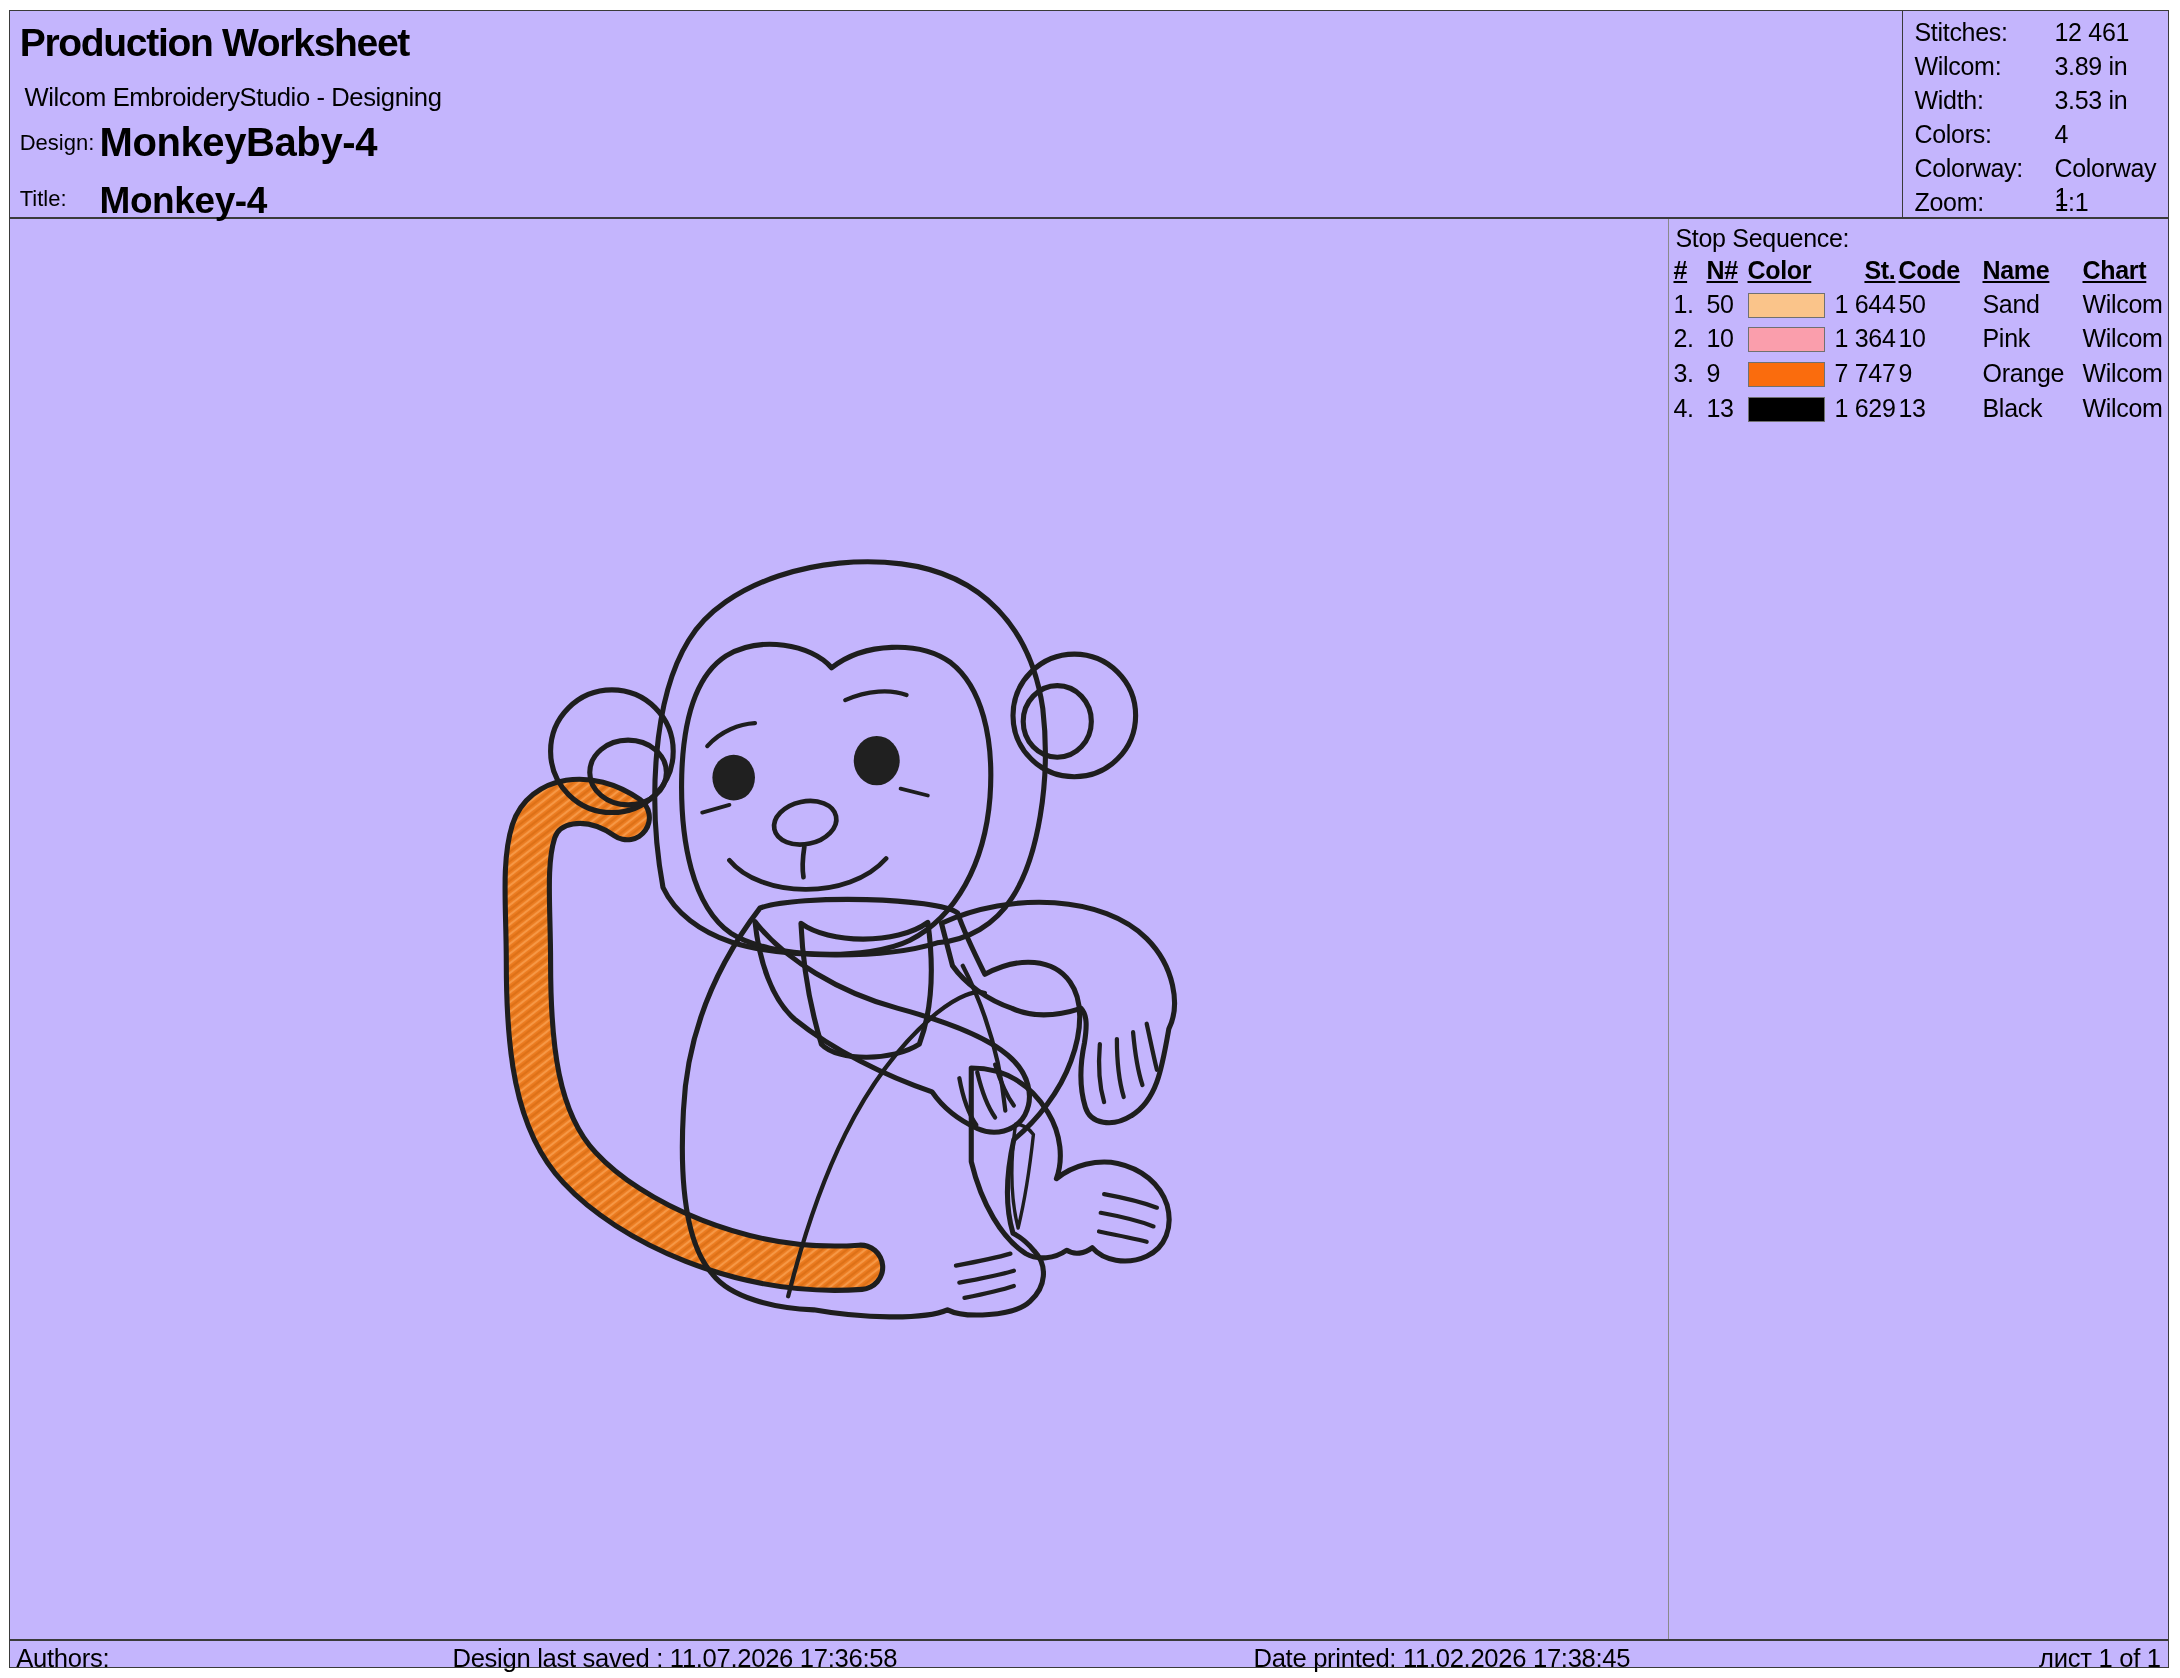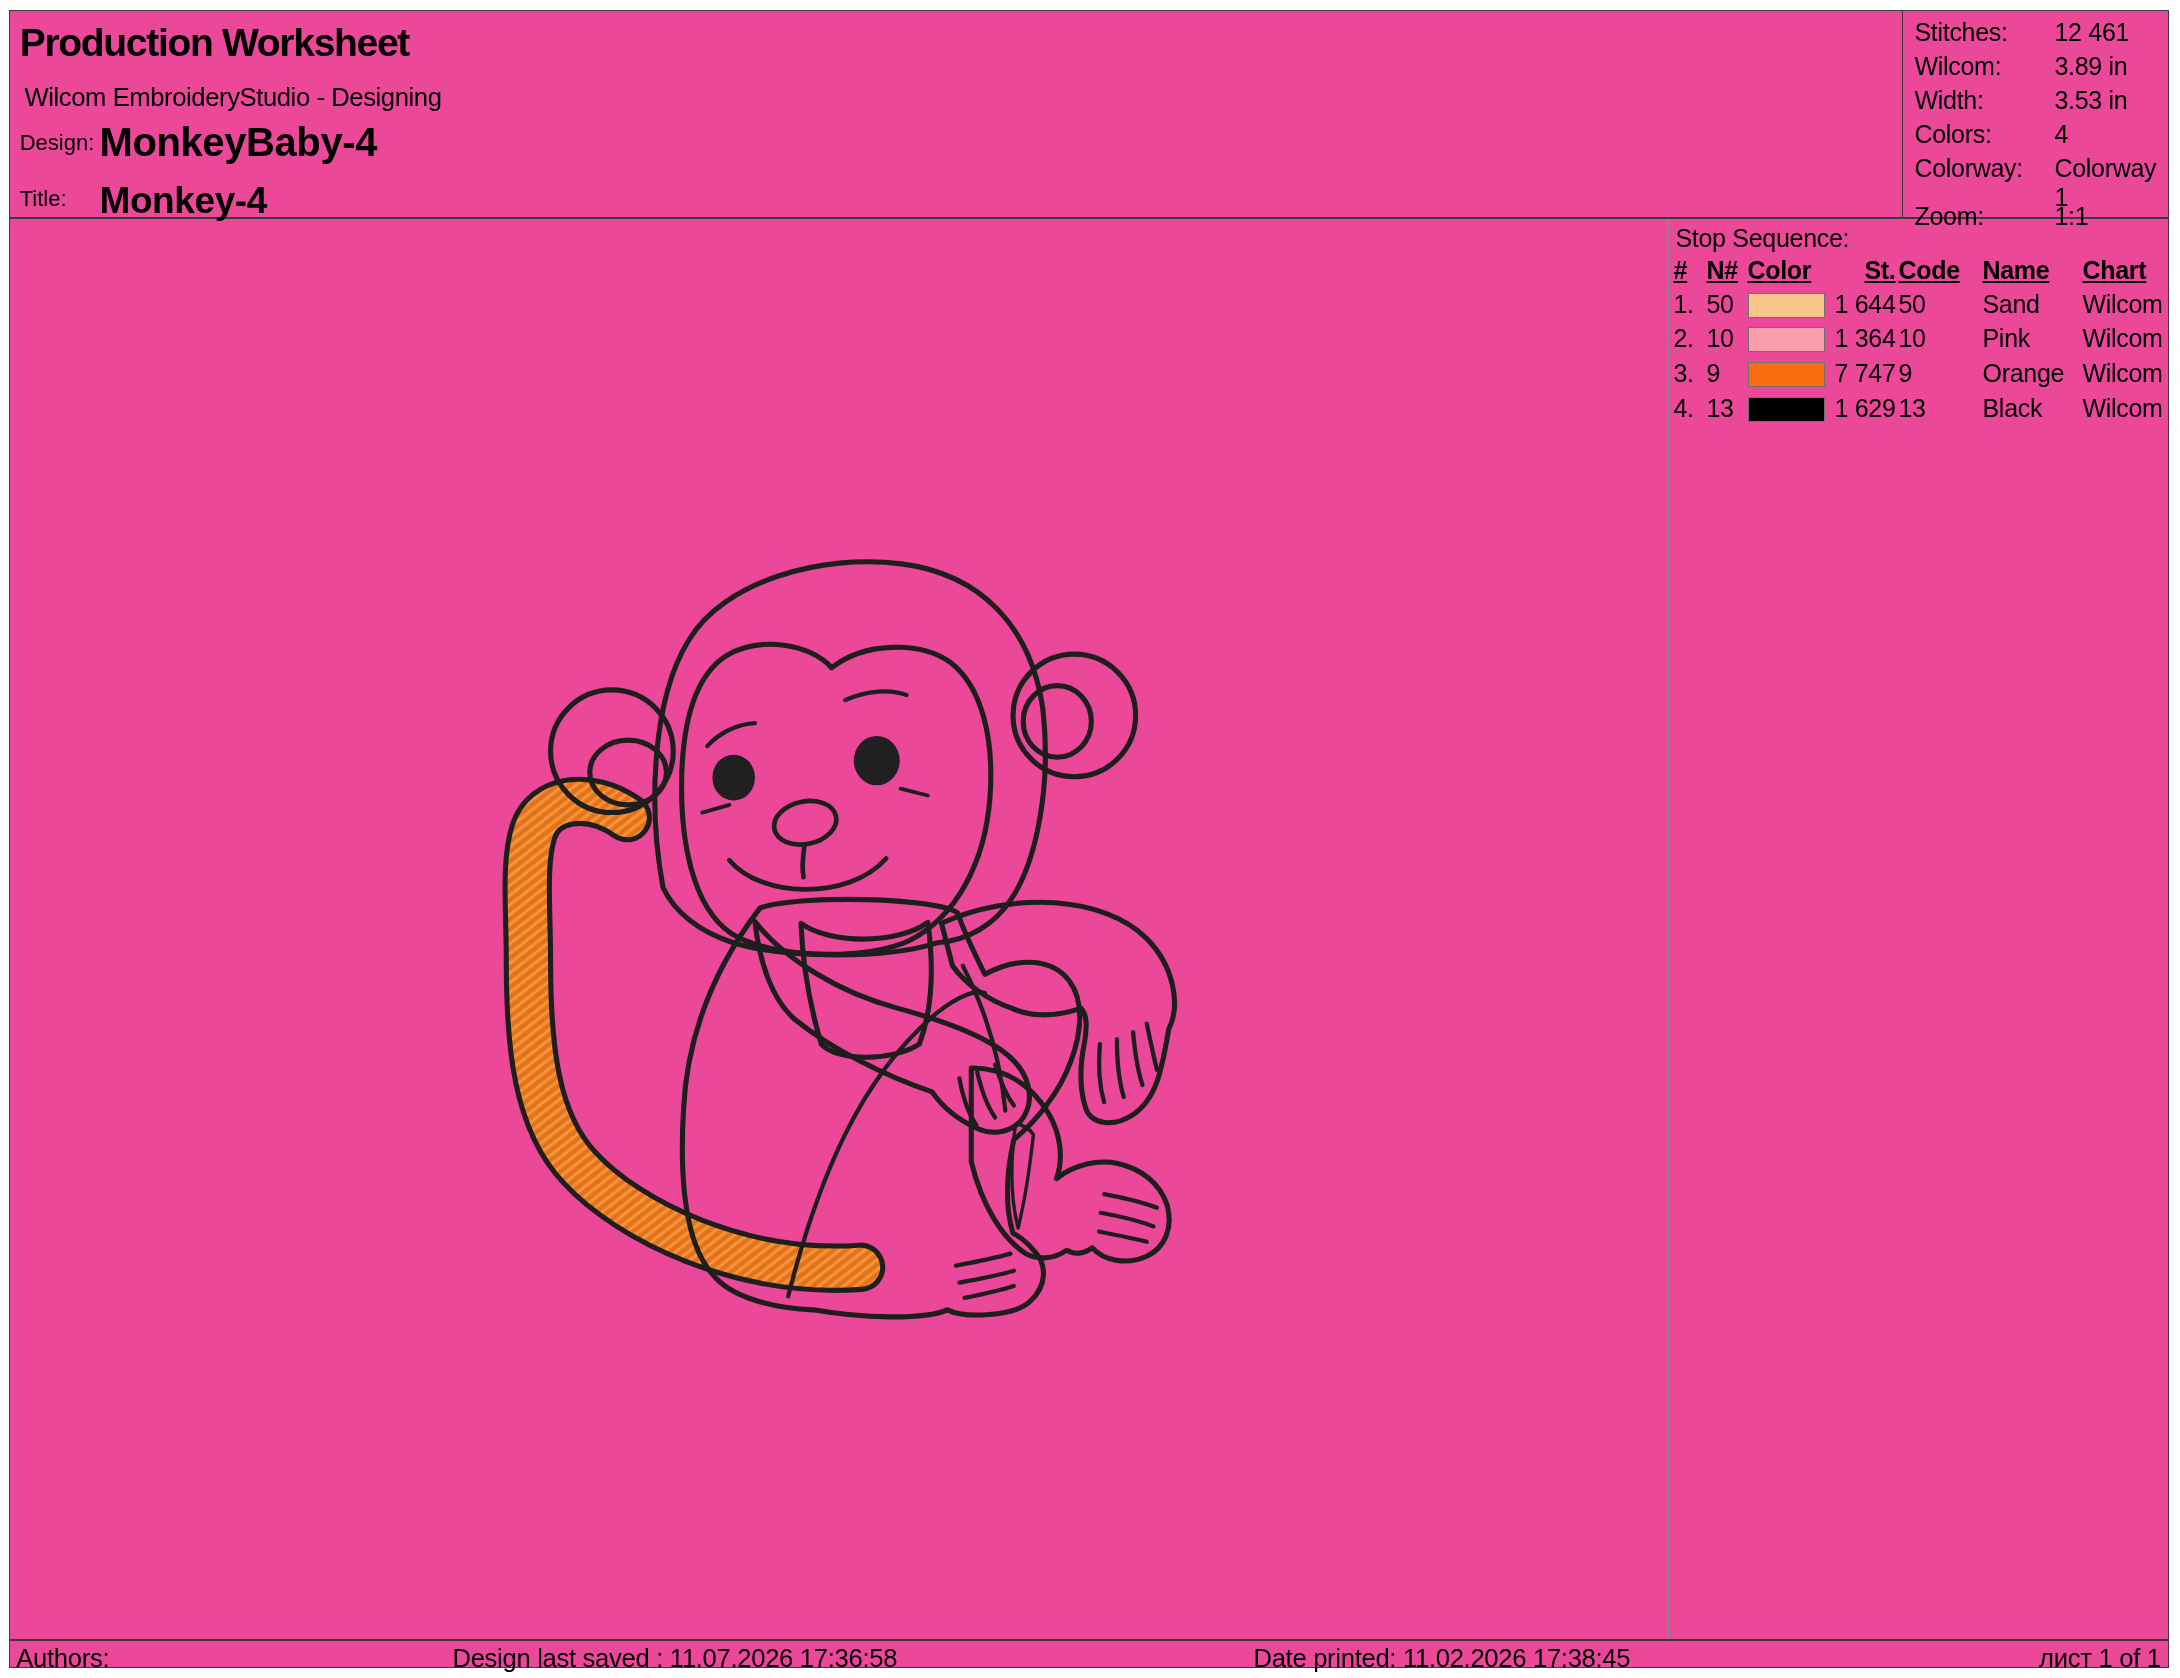--- a/index.html
+++ b/index.html
@@ -1,17 +1,17 @@
 <!DOCTYPE html>
 <html style="font-size:13.6px"><head>
 <meta charset="utf-8">
 <style>
   html,body{margin:0;padding:0;background:#ffffff;}
   body{width:2181px;height:1678px;position:relative;font-family:"Liberation Sans",sans-serif;color:#000;}
-  .page{position:absolute;left:8.5px;top:10.2px;width:2158px;height:1656px;border:1.7px solid #3a3a3a;background:#ec4899;}
+  .page{position:absolute;left:8.5px;top:10.2px;width:2158px;height:1656px;border:1.7px solid #3a3a3a;background:#c4b5fd;}
   .line{position:absolute;background:#3a3a3a;}
   #header-bottom-line{left:0;top:206px;width:100%;height:1.7px;}
   #stats-divider{left:1892px;top:0;width:1.7px;height:208px;}
   #panel-divider{left:1658px;top:208px;width:0.9px;height:1420px;background:#8a8a8a;}
   #footer-line{left:0;top:1628px;width:100%;height:1.7px;}
 
   
   .hdr-title{position:absolute;left:10.2px;top:10.2px;font-size:39px;font-weight:bold;letter-spacing:-1.3px;}
   .hdr-sub{position:absolute;left:15px;top:72px;font-size:25.6px;letter-spacing:-0.4px;}
   .hdr-lbl{position:absolute;font-size:22px;}
@@ -83,21 +83,21 @@
         <span class="v">3.53 in</span>
       </div>
     <div class="stat-row" style="top:109px">
         <span class="l">Colors:</span>
         <span class="v">4</span>
       </div>
     <div class="stat-row" style="top:143px">
         <span class="l">Colorway:</span>
         <span class="v">Colorway 1</span>
       </div>
-    <div class="stat-row" style="top:191px">
+    <div class="stat-row" style="top:177px">
         <span class="l">Zoom:</span>
         <span class="v">1:1</span>
       </div>
   </div>
 
   <div id="stop-title">Stop Sequence:</div>
   <div class="seq-row seq-head" style="top:245px">
     <span class="c-num">#</span>
     <span class="c-n">N#</span>
     <span class="c-col">Color</span>

